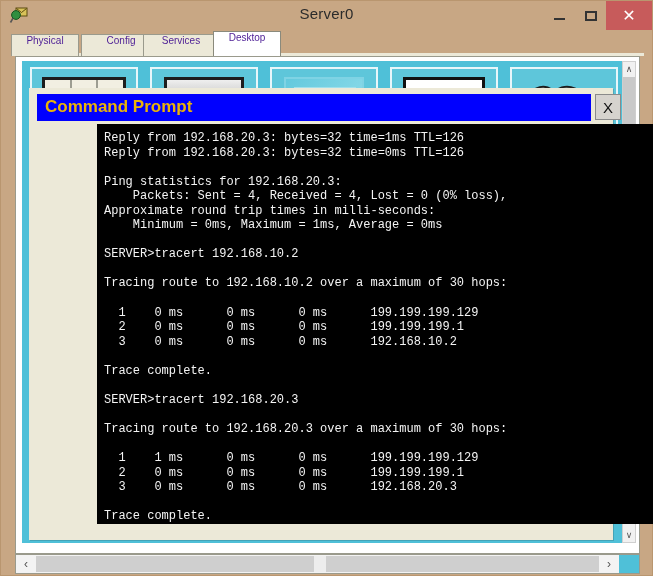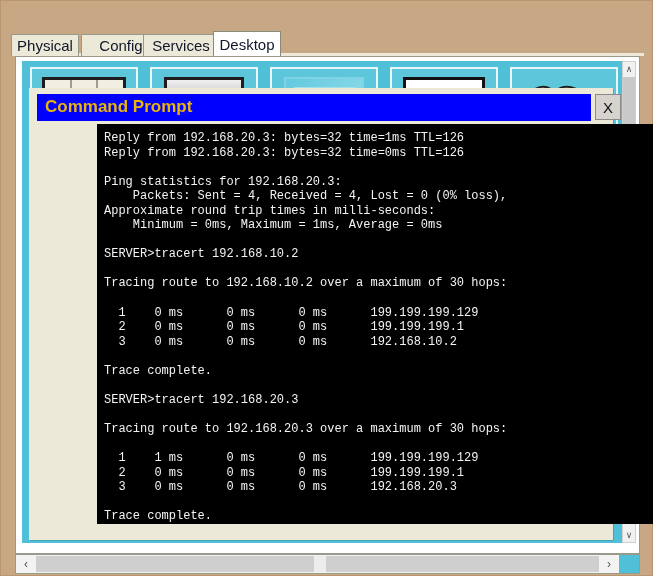--- a/index.html
+++ b/index.html
@@ -50,22 +50,22 @@
   }
   #tabstrip-base{
     position:absolute;left:0;top:22px;width:633px;height:3px;background:#ece9d8;
   }
   .tab{
     position:absolute;top:3px;height:22px;
     background:#ece9d8;
     border:1px solid #9a9a8c;
     border-bottom:none;
     box-sizing:border-box;
-    font-size:15px;color:#0f172a;
-    display:flex;align-items:center;justify-content:center;
+    font-size:10px;color:#4c1d95;
+    display:flex;justify-content:center;
     cursor:default;
   }
   .tab.active{
     top:0;height:25px;background:#ffffff;border-color:#8a8a7c;
     z-index:3;
   }
 
   
   #desktop-panel{
     position:absolute;left:14px;top:55px;width:625px;height:498px;
@@ -175,20 +175,41 @@
   .tv-arrow.up{top:0;}
   .tv-arrow.dn{bottom:0;}
   #term-vthumb{position:absolute;left:0;top:305px;width:15px;height:72px;background:#c4c4c4;}
   #term-vthumb-grip{position:absolute;left:3px;top:30px;width:9px;height:12px;background:#efefef;}
 </style>
 </head>
 <body>
 
 <div id="app-window">
 
+  <div id="titlebar">
+    <div id="app-icon">
+      <svg width="20" height="20" viewBox="0 0 20 20">
+        <rect x="7" y="2" width="11" height="8" fill="#d8c25a" stroke="#5a4b10" stroke-width="1"></rect>
+        <path d="M7.5 2.5 L12.5 6.5 L17.5 2.5" fill="none" stroke="#5a4b10" stroke-width="1"></path>
+        <circle cx="7" cy="9" r="4.4" fill="#2f8f3f" stroke="#16521f" stroke-width="1"></circle>
+        <path d="M4 12.2 L1.5 16.5" stroke="#555" stroke-width="1.6" fill="none"></path>
+      </svg>
+    </div>
+    <div id="window-title">Server0</div>
+
+    <div class="winbtn" id="btn-min">
+      <div class="g"></div>
+    </div>
+    <div class="winbtn" id="btn-max">
+      <div class="g"></div>
+    </div>
+    <div class="winbtn" id="btn-close">
+      <div class="g">✕</div>
+    </div>
+  </div>
 
   <div id="tabstrip">
     <div id="tabstrip-base"></div>
     <div class="tab" id="tab0" style="left: 0px; width: 68px;">
       <span>Physical</span>
     </div>
     <div class="tab" id="tab1" style="left: 70px; width: 80px;">
       <span>Config</span>
     </div>
     <div class="tab" id="tab2" style="left: 132px; width: 76px;">

